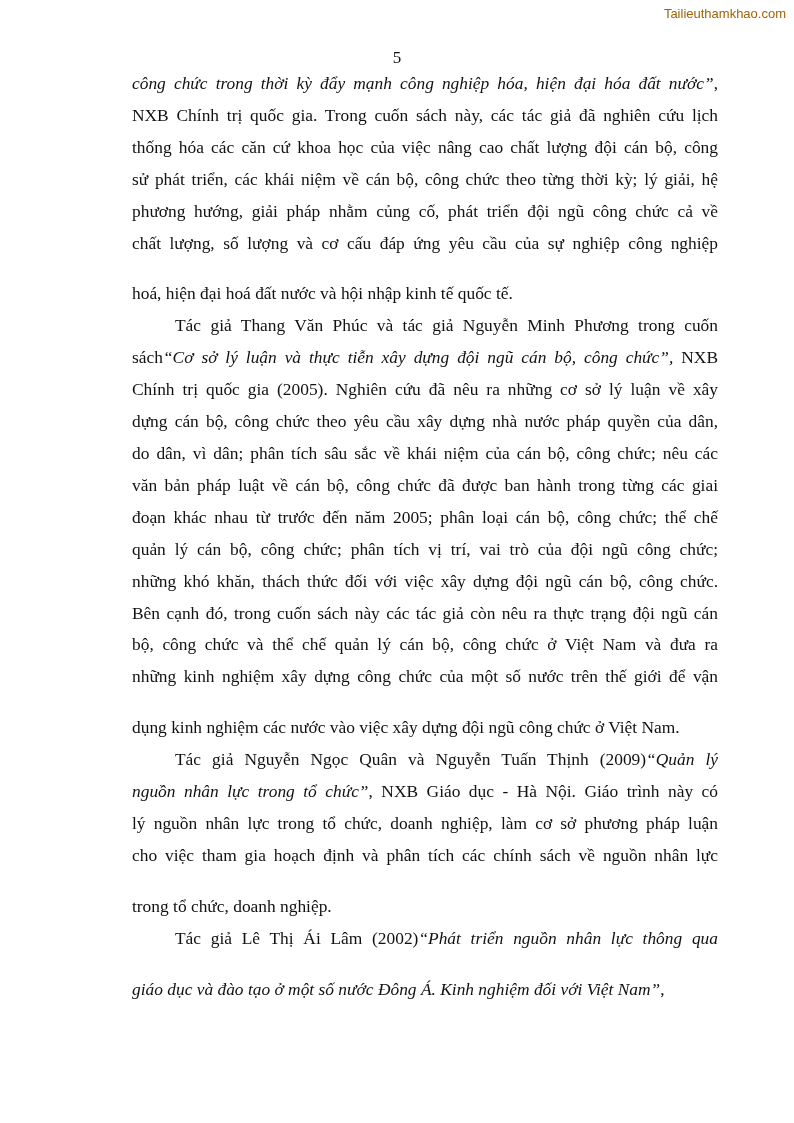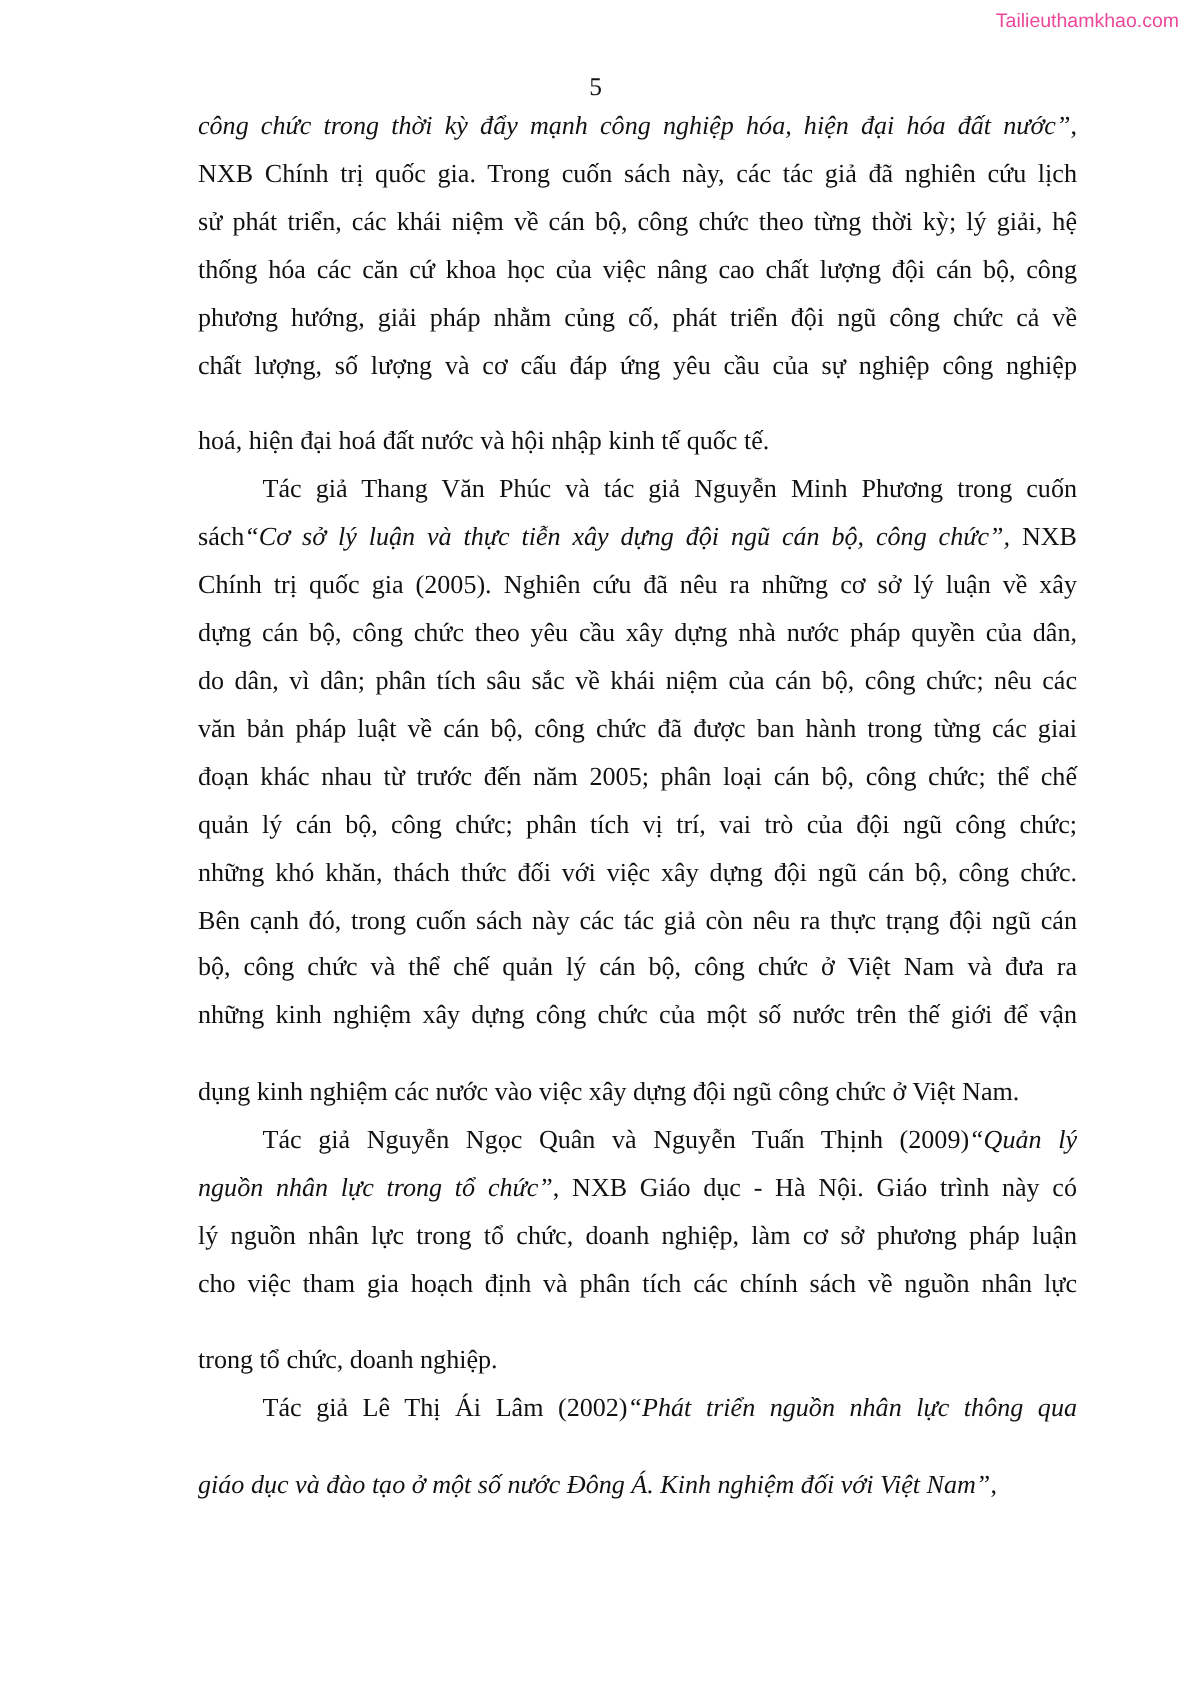--- a/index.html
+++ b/index.html
@@ -14,21 +14,21 @@
       overflow: hidden;
       font-family: "Liberation Serif", "DejaVu Serif", serif;
       color: #111111;
     }
     .watermark {
       position: absolute;
       top: 6px;
       right: 8px;
       font-family: "Liberation Sans", "DejaVu Sans", sans-serif;
       font-size: 13px;
-      color: #ec4899;
+      color: #a16207;
       letter-spacing: 0px;
       margin-left: 43px;
     }
     .page-number {
       position: absolute;
       top: 48px;
       left: 0;
       width: 100%;
       text-align: center;
       font-size: 17px;
@@ -66,22 +66,22 @@
 </head>
 <body>
 
 <div class="watermark">Tailieuthamkhao.com</div>
 <div class="page-number">5</div>
 
 <div class="content" id="doc-body">
     <div class="para">
       <span class="line"><em>công chức trong thời kỳ đẩy mạnh công nghiệp hóa, hiện đại hóa đất nước”</em><span>,</span></span>
       <span class="line"><span>NXB Chính trị quốc gia. Trong cuốn sách này, các tác giả đã nghiên cứu lịch</span></span>
+      <span class="line"><span>thống hóa các căn cứ khoa học của việc nâng cao chất lượng đội cán bộ, công</span></span>
       <span class="line"><span>sử phát triển, các khái niệm về cán bộ, công chức theo từng thời kỳ; lý giải, hệ</span></span>
-      <span class="line"><span>thống hóa các căn cứ khoa học của việc nâng cao chất lượng đội cán bộ, công</span></span>
       <span class="line"><span>phương hướng, giải pháp nhằm củng cố, phát triển đội ngũ công chức cả về</span></span>
       <span class="line"><span>chất lượng, số lượng và cơ cấu đáp ứng yêu cầu của sự nghiệp công nghiệp</span></span>
       <span class="line last"><span>hoá, hiện đại hoá đất nước và hội nhập kinh tế quốc tế.</span></span>
     </div>
     <div class="para">
       <span class="line first-indent"><span>Tác giả Thang Văn Phúc và tác giả Nguyễn Minh Phương trong cuốn</span></span>
       <span class="line"><span>sách</span><em>“Cơ sở lý luận và thực tiễn xây dựng đội ngũ cán bộ, công chức”,</em><span> NXB</span></span>
       <span class="line"><span>Chính trị quốc gia (2005). Nghiên cứu đã nêu ra những cơ sở lý luận về xây</span></span>
       <span class="line"><span>dựng cán bộ, công chức theo yêu cầu xây dựng nhà nước pháp quyền của dân,</span></span>
       <span class="line"><span>do dân, vì dân; phân tích sâu sắc về khái niệm của cán bộ, công chức; nêu các</span></span>

